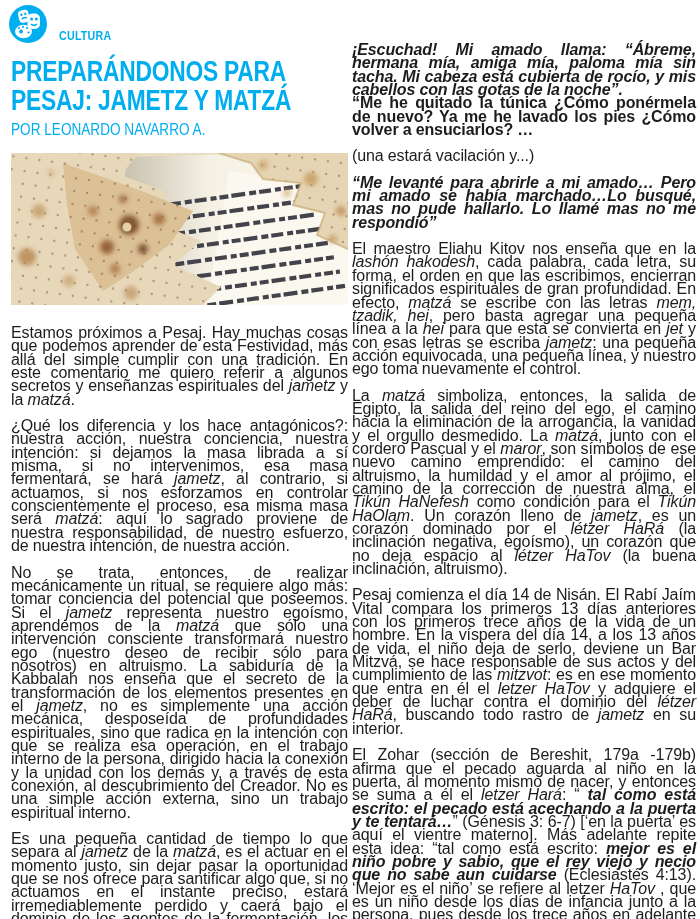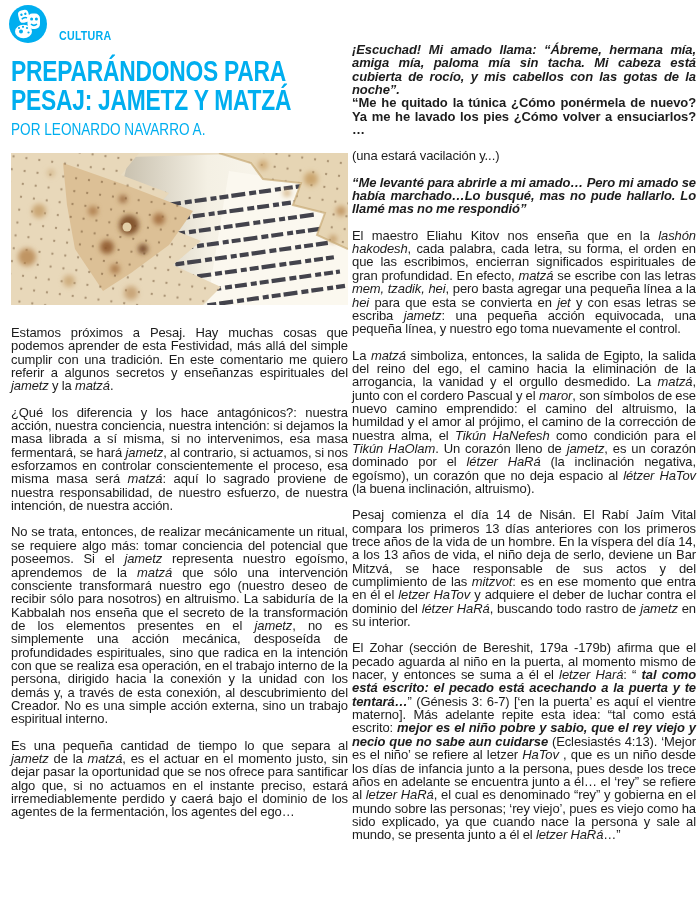--- a/index.html
+++ b/index.html
@@ -17,21 +17,21 @@
   .col-left  { left:11px;  top:56px; width:337px; }
   .col-right { left:352px; top:43px; width:344px; }
 
   .title { margin:0; color:#00aeef; font-weight:700; font-size:30px; line-height:29px;
            letter-spacing:-0.3px; width:450px; transform:scaleX(0.76); transform-origin:left top; }
   .byline { margin:8px 0 0 0; color:#00aeef; font-weight:400; font-size:16px; line-height:15px;
             width:430px; transform:scaleX(0.85); transform-origin:left top; }
 
   .photo { margin-top:16px; width:337px; height:152px; line-height:0; }
 
-  p.body { margin:0 0 13px 0; font-size:13px; line-height:13.35px; text-align:justify;
+  p.body { margin:0 0 13px 0; font-size:16px; line-height:13.35px; text-align:justify;
            color:#1c1c1c; letter-spacing:-0.1px; word-spacing:-0.2px; }
   .col-left .photo + p.body { margin-top:21px; }
   p.body:last-child { margin-bottom:0; }
   p.body i { font-style:italic; }
   p.body b { font-weight:700; }
 </style>
 </head>
 <body>
 
 <div class="page">

